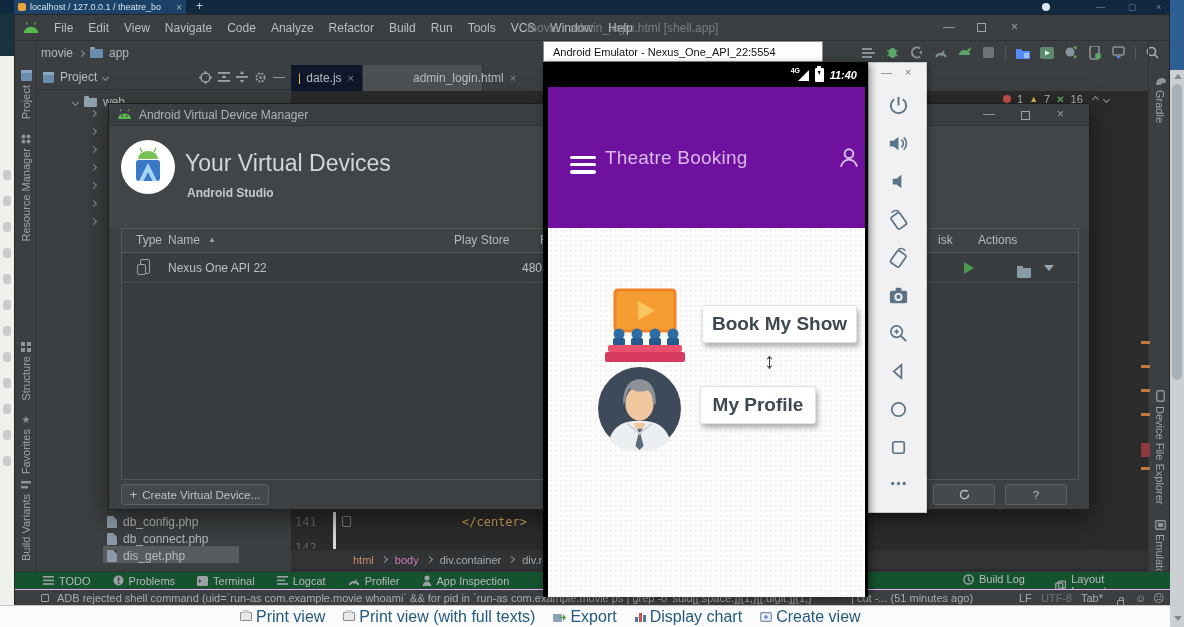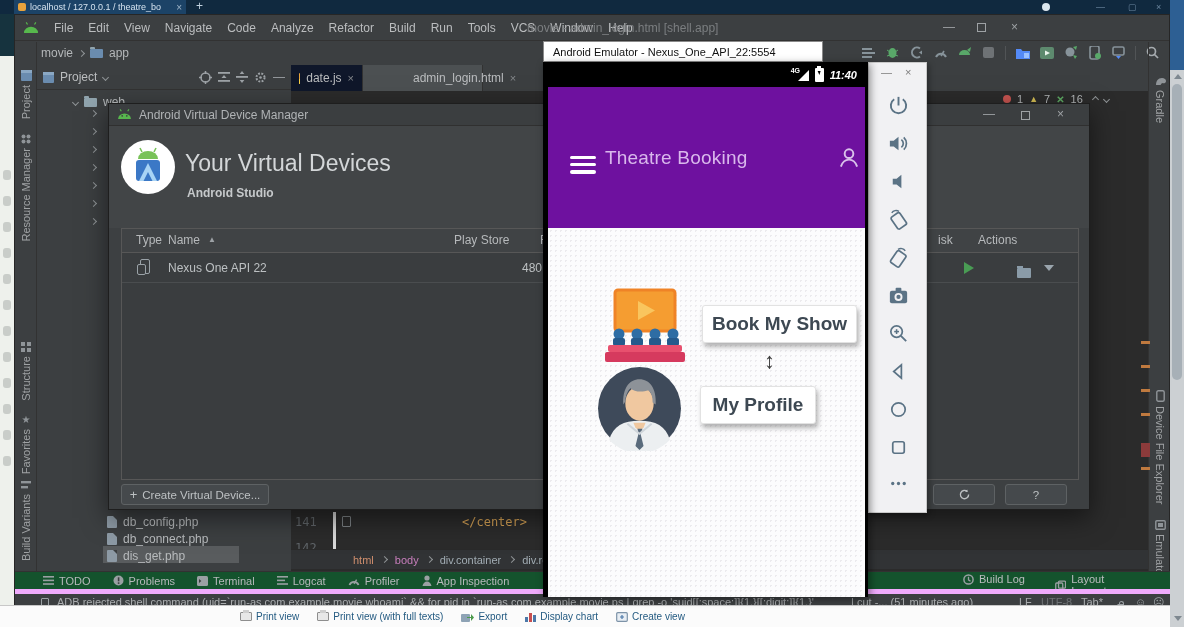--- a/index.html
+++ b/index.html
@@ -70,21 +70,21 @@
           display:flex;align-items:center;gap:8px;padding-left:62px;font-size:11px;}
   .inspect{left:988px;top:78px;display:flex;align-items:center;gap:6px;font-size:11px;color:#b4b7b9;z-index:2;}
   .errdot{width:8px;height:8px;border-radius:50%;background:#c75450;display:inline-block;}
   .warn{color:#d6bf55;font-size:9px;}
   .okx{color:#5fad65;font-weight:bold;font-size:10px;}
   .stripeMark{left:1126px;width:9px;height:3px;background:#c07a3f;z-index:2;}
   
   .twbar{left:0;top:556px;width:1156px;height:18px;background:#14532d;border-top:1px solid #323232;
          display:flex;align-items:center;font-size:11px;color:#b6b9bb;}
   .twitem{display:flex;align-items:center;gap:5px;margin-right:22px;}
-  .statusbar{left:0;top:574px;width:1156px;height:16px;background:#3c3f41;border-top:5px solid #f0abfc;
+  .statusbar{left:0;top:574px;width:1156px;height:16px;background:#3c3f41;border-top:1px solid #f0abfc;
              font-size:11px;color:#a9acae;}
   .sq{width:8px;height:8px;border:1.3px solid #9aa0a3;border-radius:1px;display:inline-block;}
   .face{font-size:11px;color:#9da2a5;}
   .face.h::before{content:"\263A";}
   .face.s::before{content:"\2639";}
   .lock{width:7px;height:6px;border:1.2px solid #9aa0a3;border-radius:1px;position:relative;display:inline-block;}
   .lock::before{content:"";position:absolute;left:1px;top:-4px;width:3px;height:3px;border:1.2px solid #9aa0a3;border-bottom:none;border-radius:3px 3px 0 0;}
   
   .avd{left:108px;top:103px;width:982px;height:407px;background:#3d4042;z-index:5;
        border:1px solid #1e1e1e;box-shadow:0 8px 24px rgba(0,0,0,.5);color:#bcbfc1;}
@@ -124,21 +124,21 @@
   .appbtn{position:absolute;background:#fff;border:1px solid #e2e2e2;border-radius:3px;
           box-shadow:2px 4px 5px rgba(90,90,90,.45);display:flex;align-items:center;justify-content:center;
           font-weight:bold;font-size:19px;color:#3d4852;}
   .resize{position:absolute;font-size:22px;color:#3c3c3c;text-shadow:0 0 2px #fff;font-weight:bold;}
   .empanel{left:868px;top:62px;width:59px;height:451px;background:#f1f1f3;border:1px solid #c9c9c9;
            z-index:9;box-shadow:2px 2px 6px rgba(0,0,0,.35);}
   .emctl{position:absolute;top:3px;font-size:11px;color:#7c7c7c;}
   .emicon{position:absolute;left:18px;width:23px;height:23px;}
   
   .footer{left:0;top:605px;width:1184px;height:22px;background:#fbfbfb;border-top:1px solid #c8c8c8;
-          display:flex;align-items:center;gap:18px;padding-left:240px;font-size:10px;z-index:2;}
+          display:flex;align-items:center;gap:18px;padding-left:240px;font-size:16px;z-index:2;}
   .flink{color:#235a81;display:flex;align-items:center;gap:4px;}
   .prico{width:12px;height:9px;border:1.3px solid #8e8e8e;border-radius:1px;background:#e8e8e8;position:relative;display:inline-block;}
   .prico::before{content:"";position:absolute;left:2px;top:-3px;width:6px;height:3px;background:#cfcfcf;}
   .chbars{display:inline-flex;align-items:flex-end;gap:1px;height:10px;}
   .chbars i{width:3px;display:inline-block;}
 </style>
 </head>
 <body>
 
 <div class="stage">

